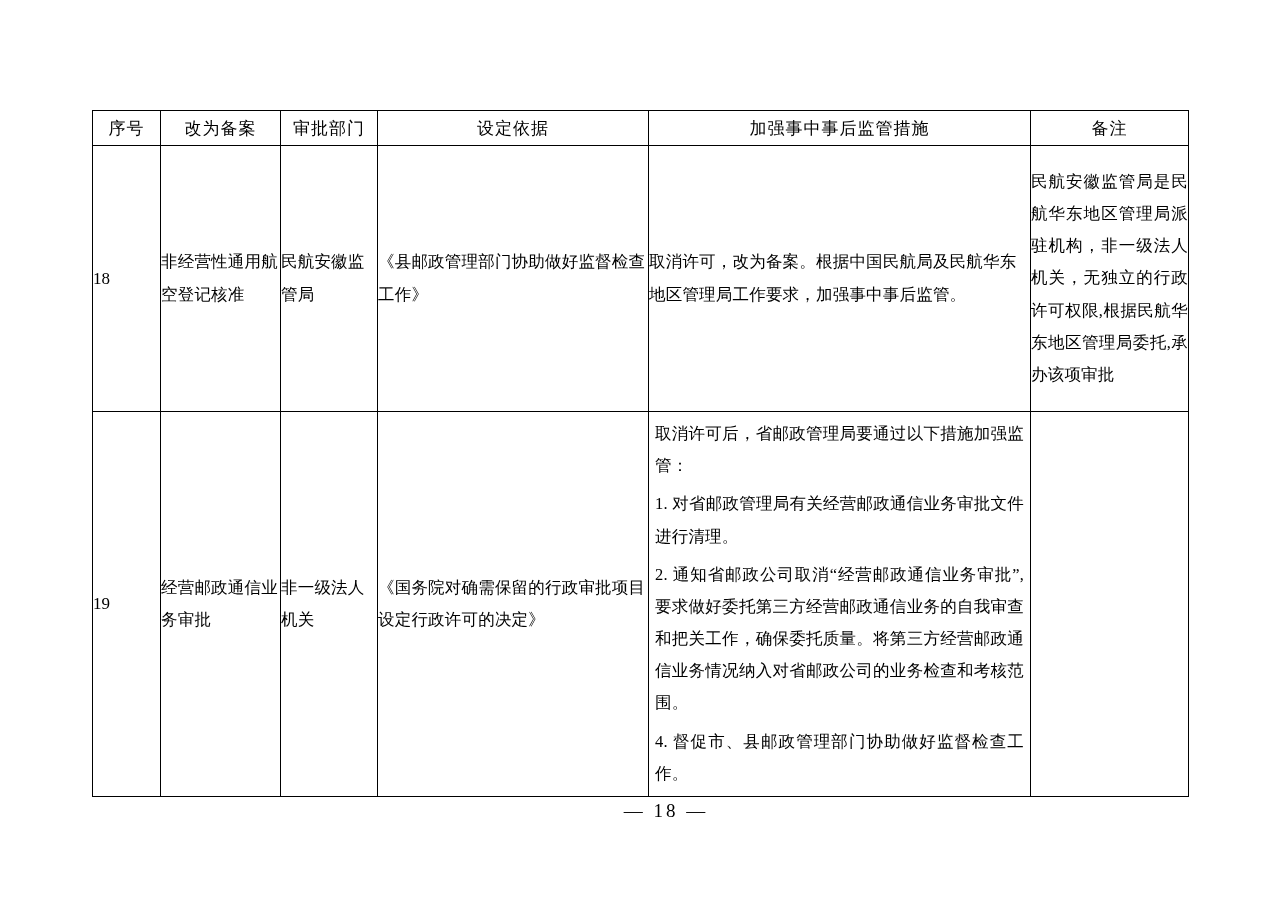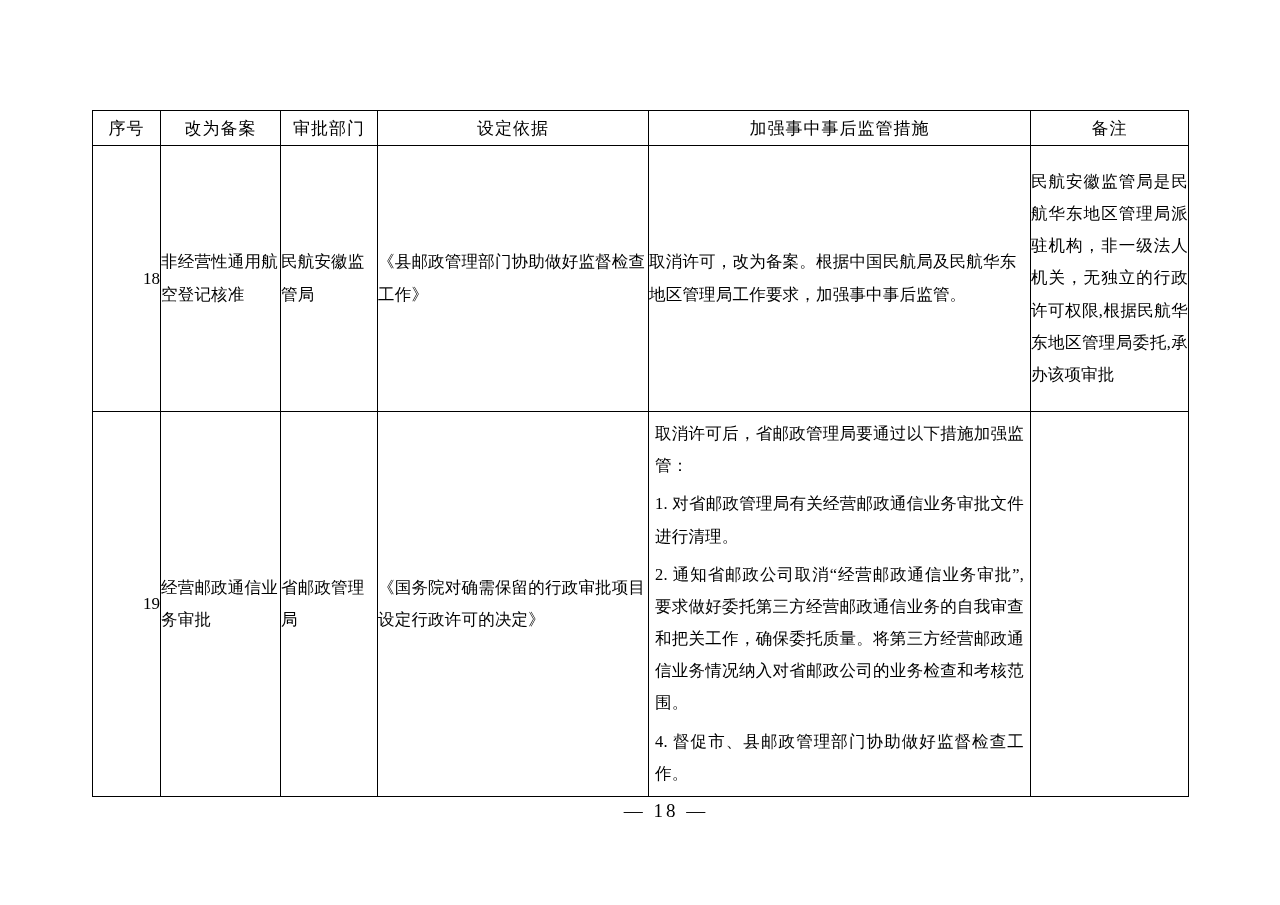--- a/index.html
+++ b/index.html
@@ -43,21 +43,21 @@
     letter-spacing: 1px;
   }
   .col-no      { width: 68px; }
   .col-name    { width: 120px; }
   .col-dept    { width: 97px; }
   .col-basis   { width: 271px; }
   .col-measure { width: 382px; }
   .col-remark  { width: 158px; }
 
   .cell-no {
-    text-align: right;
+    text-align: left;
     font-size: 17px;
     vertical-align: middle;
   }
   .cell-text {
     font-size: 16.5px;
     line-height: 1.95;
     padding: 6px 7px 6px 7px;
     vertical-align: middle;
     text-align: left;
     letter-spacing: 0.2px;
@@ -123,21 +123,21 @@
         <td class="cell-no">18</td>
         <td class="cell-text">非经营性通用航空登记核准</td>
         <td class="cell-text">民航安徽监管局</td>
         <td class="cell-text">《县邮政管理部门协助做好监督检查工作》</td>
         <td class="cell-text">取消许可，改为备案。根据中国民航局及民航华东地区管理局工作要求，加强事中事后监管。</td>
         <td class="cell-remark">民航安徽监管局是民航华东地区管理局派驻机构，非一级法人机关，无独立的行政许可权限,根据民航华东地区管理局委托,承办该项审批</td>
       </tr>
       <tr class="row2">
         <td class="cell-no">19</td>
         <td class="cell-text">经营邮政通信业务审批</td>
-        <td class="cell-text">省邮政管理局</td>
+        <td class="cell-text">非一级法人机关</td>
         <td class="cell-text">《国务院对确需保留的行政审批项目设定行政许可的决定》</td>
         <td class="cell-text top">
           <div class="measure-block">
             <p>取消许可后，省邮政管理局要通过以下措施加强监管：</p>
             <p>1. 对省邮政管理局有关经营邮政通信业务审批文件进行清理。</p>
             <p>2. 通知省邮政公司取消“经营邮政通信业务审批”,要求做好委托第三方经营邮政通信业务的自我审查和把关工作，确保委托质量。将第三方经营邮政通信业务情况纳入对省邮政公司的业务检查和考核范围。</p>
             <p>4. 督促市、县邮政管理部门协助做好监督检查工作。</p>
           </div>
         </td>
         <td class="cell-remark"></td>

